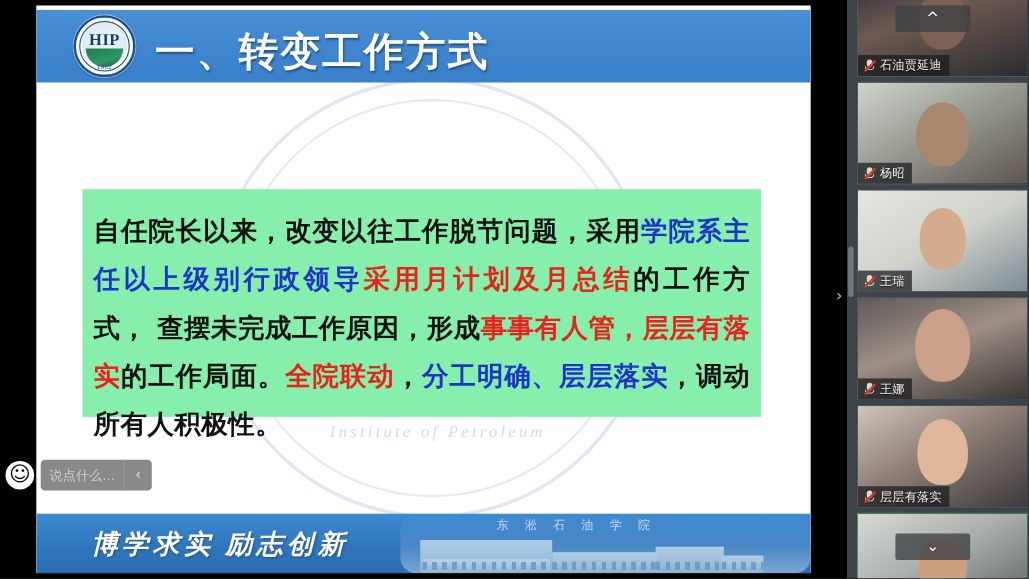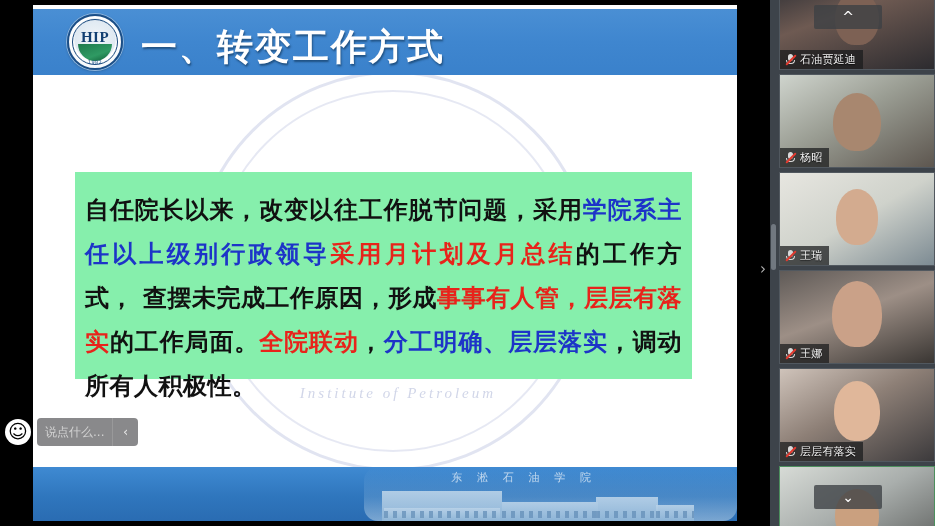--- a/index.html
+++ b/index.html
@@ -255,20 +255,21 @@
         <div id="slide-title-text">一、转变工作方式</div>
       </div>
 
       <div id="slide-textbox">
         <p>
           <span>自任院长以来，改变以往工作脱节问题，采用</span><span class="t-blue">学院系主任以上级别行政领导</span><span class="t-red">采用月计划及月总结</span><span>的工作方式，</span>&nbsp;<span>查摆未完成工作原因，形成</span><span class="t-red">事事有人管，层层有落实</span><span>的工作局面。</span><span class="t-red">全院联动</span><span>，</span><span class="t-blue">分工明确、层层落实</span><span>，调动所有人积极性。</span>
         </p>
       </div>
 
       <div id="slide-footer">
+        <div id="slide-footer-motto">博学求实  励志创新</div>
         <div id="slide-footer-building">
           <div class="bldg" style="left:18px;  width:120px; height:30px;"></div>
           <div class="bldg" style="left:20px;  width:116px; height:13px; bottom:0;">
               <div class="bwin"></div>
             </div>
           <div class="bldg" style="left:138px; width:96px;  height:19px;">
               <div class="bwin"></div>
             </div>
           <div class="bldg" style="left:232px; width:62px;  height:24px;">
               <div class="bwin"></div>

